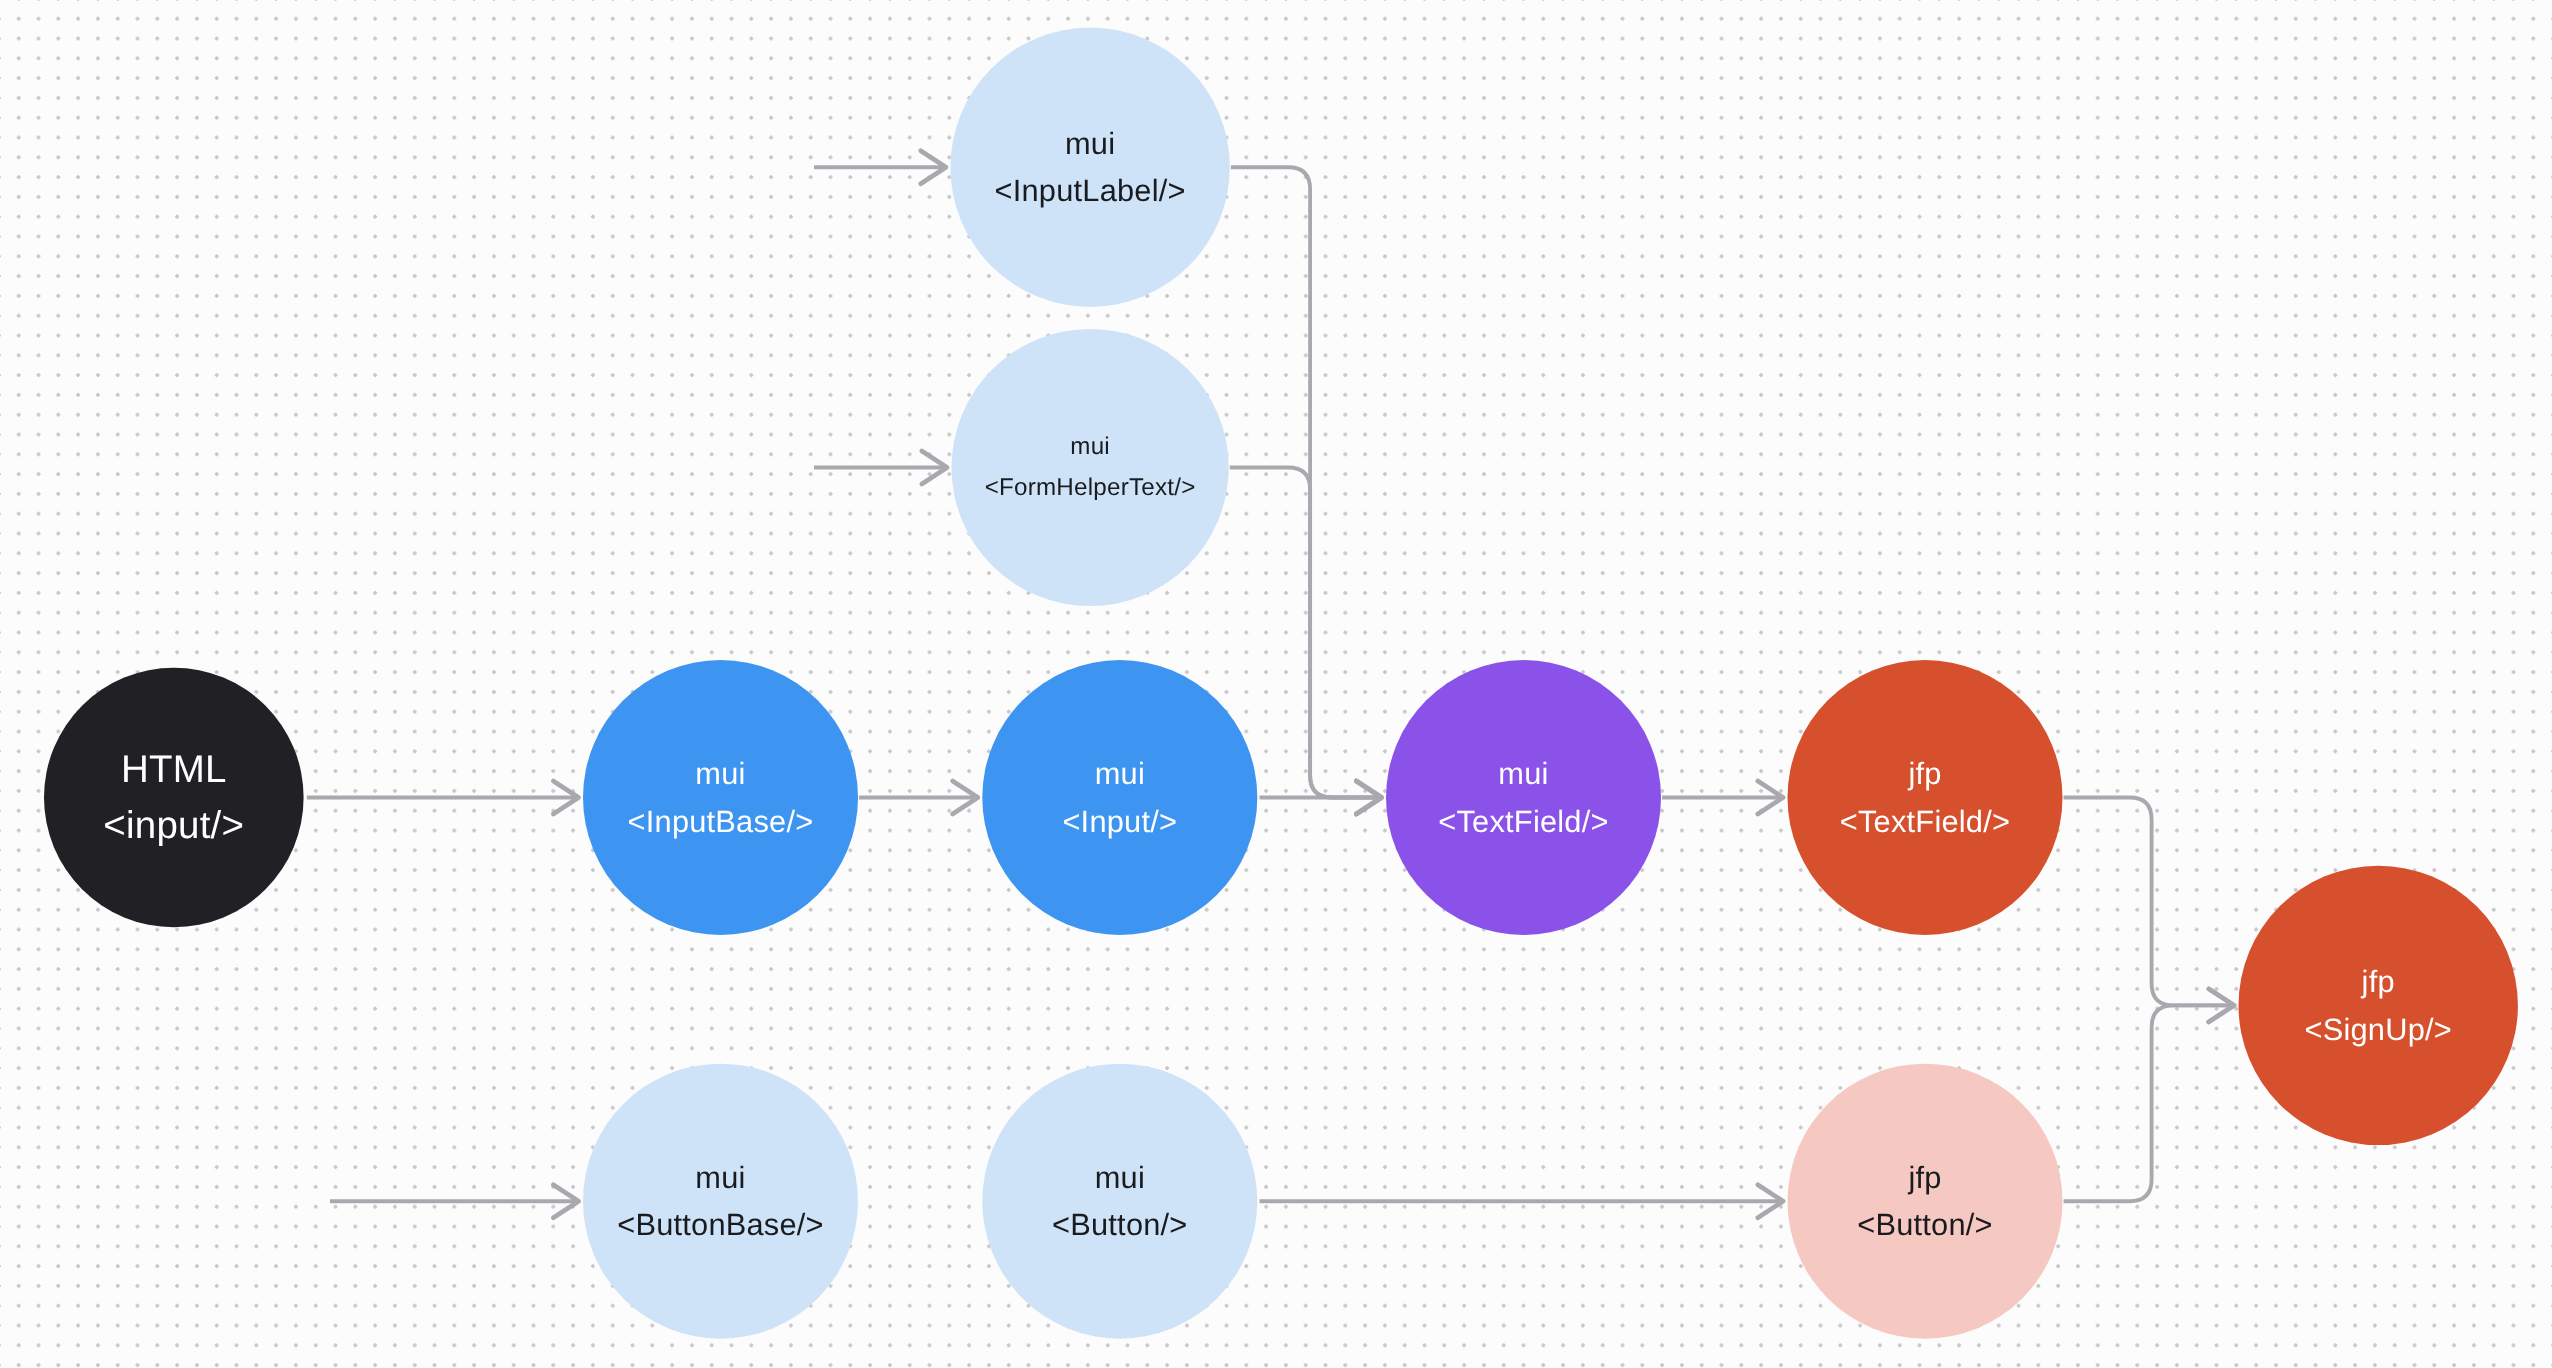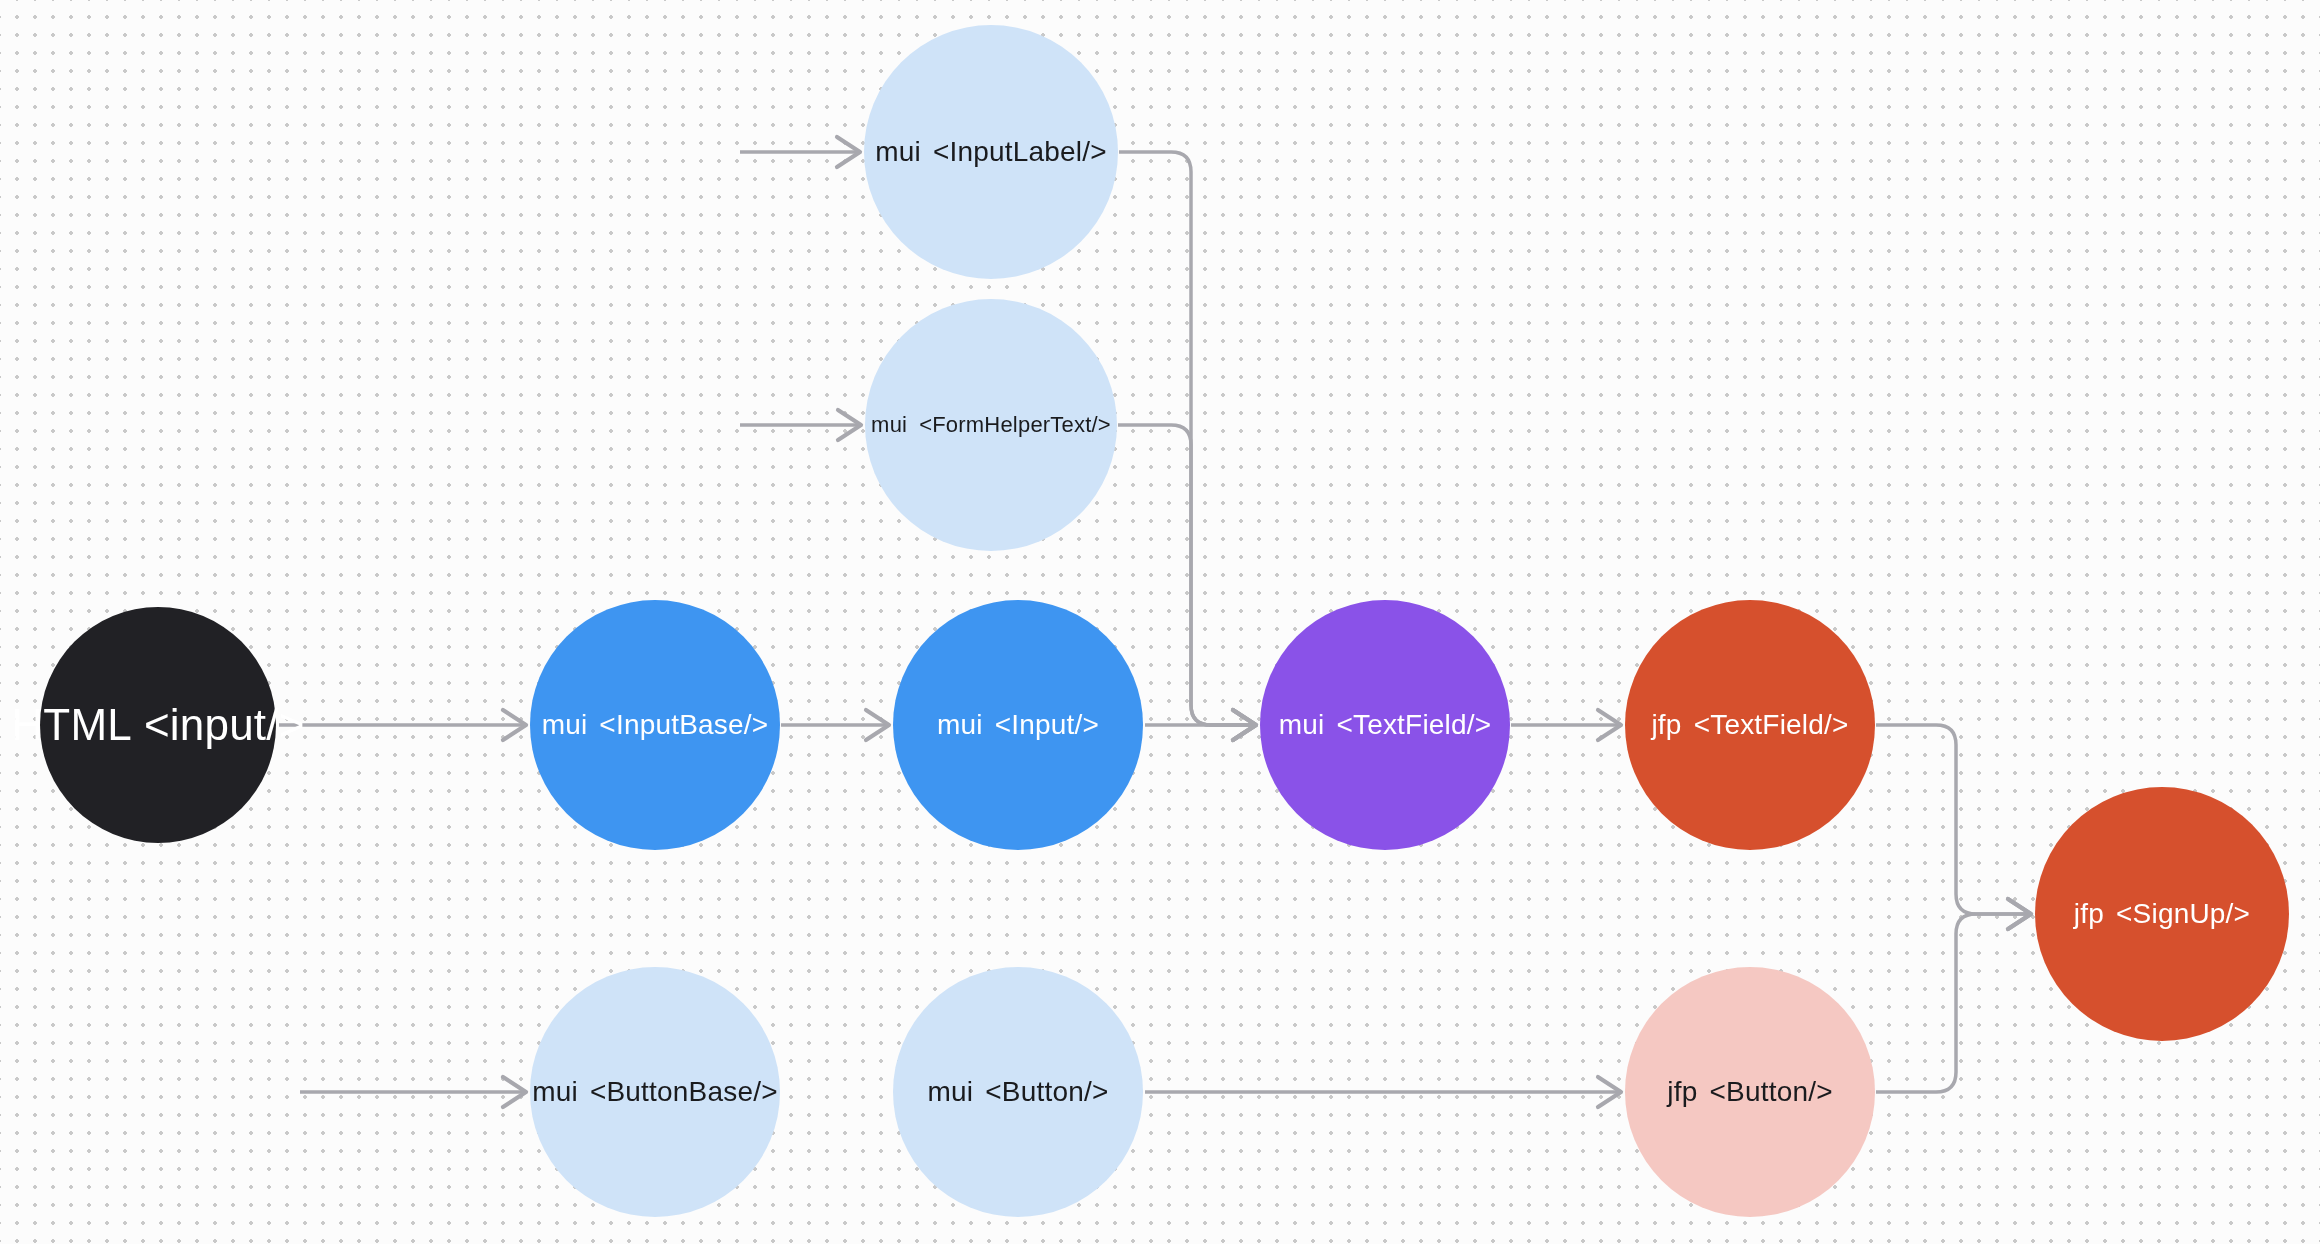--- a/index.html
+++ b/index.html
@@ -17,21 +17,21 @@
   }
   .edge-layer {
     position: absolute; left: 0; top: 0;
     width: 2320px; height: 1244px;
     pointer-events: none;
   }
   .edge-layer path { pointer-events: stroke; }
   .node {
     position: absolute;
     border-radius: 50%;
-    display: flex; flex-direction: row;
+    display: flex; flex-direction: column;
     align-items: center; justify-content: center;
     text-align: center;
     gap: 12px;
     font-weight: 500;
     letter-spacing: 0.2px;
     user-select: none;
     box-sizing: border-box;
     line-height: 1.12;
   }
   .node .node-line { white-space: nowrap; }
@@ -53,21 +53,21 @@
       <path d="M 781 725 L 889 725" fill="none" stroke="#a8a8ae" stroke-width="3.5" marker-end="url(#arrowhead)"></path>
       <path d="M 1145 725 L 1256 725" fill="none" stroke="#a8a8ae" stroke-width="3.5" marker-end="url(#arrowhead)"></path>
       <path d="M 1119 152 L 1171 152 Q 1191 152 1191 172 L 1191 705 Q 1191 725 1211 725 L 1256 725" fill="none" stroke="#a8a8ae" stroke-width="3.5" marker-end="url(#arrowhead)"></path>
       <path d="M 1118 425 L 1171 425 Q 1191 425 1191 445 L 1191 705 Q 1191 725 1211 725 L 1256 725" fill="none" stroke="#a8a8ae" stroke-width="3.5" marker-end="url(#arrowhead)"></path>
       <path d="M 1511 725 L 1621 725" fill="none" stroke="#a8a8ae" stroke-width="3.5" marker-end="url(#arrowhead)"></path>
       <path d="M 1876 725 L 1936 725 Q 1956 725 1956 745 L 1956 894 Q 1956 914 1976 914 L 2031 914" fill="none" stroke="#a8a8ae" stroke-width="3.5" marker-end="url(#arrowhead)"></path>
       <path d="M 1876 1092 L 1936 1092 Q 1956 1092 1956 1072 L 1956 934 Q 1956 914 1976 914 L 2031 914" fill="none" stroke="#a8a8ae" stroke-width="3.5" marker-end="url(#arrowhead)"></path>
       <path d="M 1145 1092 L 1621 1092" fill="none" stroke="#a8a8ae" stroke-width="3.5" marker-end="url(#arrowhead)"></path>
     </svg>
   <div id="node-layer">
-      <div class="node" style="left: 40px; top: 607px; width: 236px; height: 236px; background: rgb(33, 33, 37); color: rgb(255, 255, 255); font-size: 44px;">
+      <div class="node" style="left: 40px; top: 607px; width: 236px; height: 236px; background: rgb(33, 33, 37); color: rgb(255, 255, 255); font-size: 35px;">
         <div class="node-line">HTML</div>
         <div class="node-line">&lt;input/&gt;</div>
       </div>
       <div class="node" style="left: 864px; top: 25px; width: 254px; height: 254px; background: rgb(207, 227, 248); color: rgb(26, 27, 30); font-size: 28px;">
         <div class="node-line">mui</div>
         <div class="node-line">&lt;InputLabel/&gt;</div>
       </div>
       <div class="node" style="left: 865px; top: 299px; width: 252px; height: 252px; background: rgb(207, 227, 248); color: rgb(26, 27, 30); font-size: 22px;">
         <div class="node-line">mui</div>
         <div class="node-line">&lt;FormHelperText/&gt;</div>

